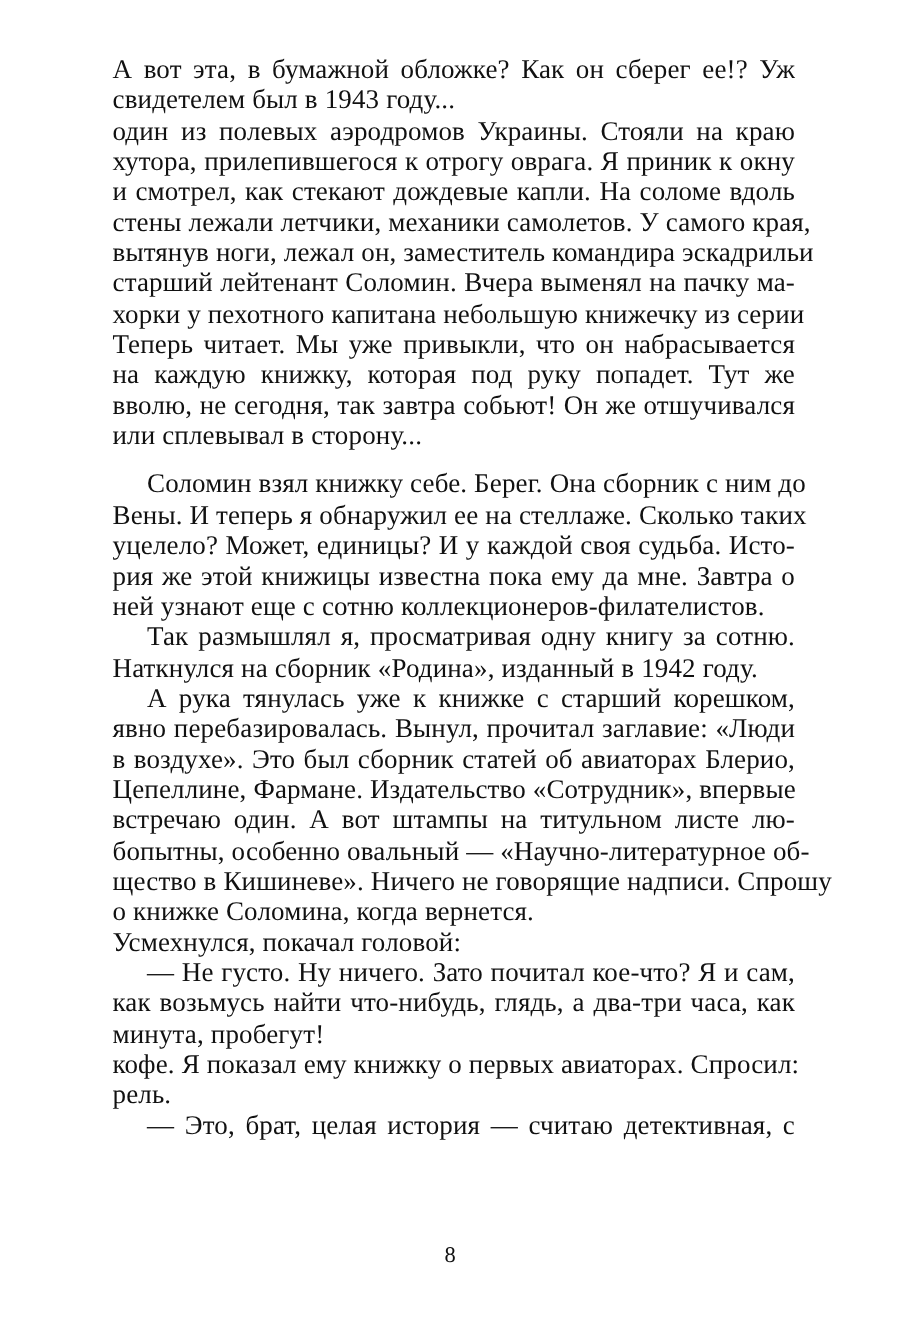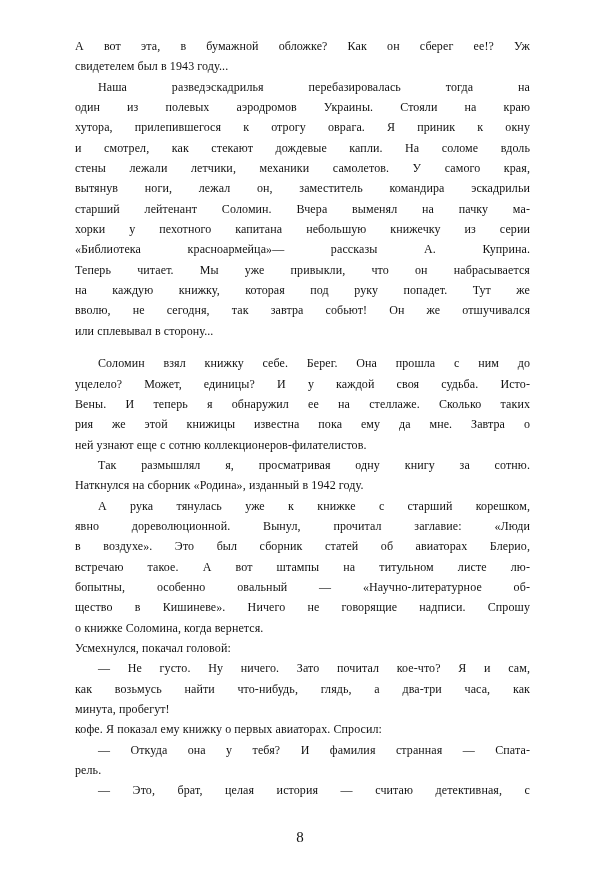--- a/index.html
+++ b/index.html
@@ -18,21 +18,21 @@
     .page {
       position: absolute;
       left: 75px;
       top: 36px;
       width: 455px;
     }
     .line {
       display: block;
       height: 20.35px;
       line-height: 20.35px;
-      font-size: 12px;
+      font-size: 18px;
       white-space: nowrap;
       text-align: justify;
       text-align-last: justify;
       letter-spacing: 0.1px;
     }
     .line.last {
       text-align-last: left;
     }
     .line.indent {
       padding-left: 23px;
@@ -55,75 +55,73 @@
 <body>
 
 <div class="page">
 
   <div>
     <span class="line">А вот эта, в бумажной обложке? Как он сберег ее!? Уж</span>
     <span class="line last">свидетелем был в 1943 году...</span>
   </div>
 
   <div>
-    <span class="line indent">Наша разведэскадрилья перебазировалась тогда на</span>
     <span class="line">один из полевых аэродромов Украины. Стояли на краю</span>
     <span class="line">хутора, прилепившегося к отрогу оврага. Я приник к окну</span>
     <span class="line">и смотрел, как стекают дождевые капли. На соломе вдоль</span>
     <span class="line">стены лежали летчики, механики самолетов. У самого края,</span>
     <span class="line">вытянув ноги, лежал он, заместитель командира эскадрильи</span>
     <span class="line">старший лейтенант Соломин. Вчера выменял на пачку ма-</span>
     <span class="line">хорки у пехотного капитана небольшую книжечку из серии</span>
-    <span class="line">«Библиотека красноармейца»— рассказы А. Куприна.</span>
     <span class="line">Теперь читает. Мы уже привыкли, что он набрасывается</span>
     <span class="line">на каждую книжку, которая под руку попадет. Тут же</span>
     <span class="line">вволю, не сегодня, так завтра собьют! Он же отшучивался</span>
     <span class="line last">или сплевывал в сторону...</span>
   </div>
   <span class="gap"></span>
 
   <div>
-    <span class="line indent">Соломин взял книжку себе. Берег. Она прошла с ним до</span>
+    <span class="line indent">Соломин взял книжку себе. Берег. Она сборник с ним до</span>
+    <span class="line">Вены. И теперь я обнаружил ее на стеллаже. Сколько таких</span>
     <span class="line">уцелело? Может, единицы? И у каждой своя судьба. Исто-</span>
-    <span class="line">Вены. И теперь я обнаружил ее на стеллаже. Сколько таких</span>
     <span class="line">рия же этой книжицы известна пока ему да мне. Завтра о</span>
     <span class="line last">ней узнают еще с сотню коллекционеров-филателистов.</span>
   </div>
 
   <div>
     <span class="line indent">Так размышлял я, просматривая одну книгу за сотню.</span>
     <span class="line last">Наткнулся на сборник «Родина», изданный в 1942 году.</span>
   </div>
 
   <div>
     <span class="line indent">А рука тянулась уже к книжке с старший корешком,</span>
-    <span class="line">явно дореволюционной. Вынул, прочитал заглавие: «Люди</span>
+    <span class="line">явно перебазировалась. Вынул, прочитал заглавие: «Люди</span>
     <span class="line">в воздухе». Это был сборник статей об авиаторах Блерио,</span>
-    <span class="line">встречаю такое. А вот штампы на титульном листе лю-</span>
+    <span class="line">Цепеллине, Фармане. Издательство «Сотрудник», впервые</span>
+    <span class="line">встречаю один. А вот штампы на титульном листе лю-</span>
     <span class="line">бопытны, особенно овальный — «Научно-литературное об-</span>
     <span class="line">щество в Кишиневе». Ничего не говорящие надписи. Спрошу</span>
     <span class="line last">о книжке Соломина, когда вернется.</span>
   </div>
 
   <div>
     <span class="line last">Усмехнулся, покачал головой:</span>
   </div>
 
   <div>
     <span class="line indent">— Не густо. Ну ничего. Зато почитал кое-что? Я и сам,</span>
     <span class="line">как возьмусь найти что-нибудь, глядь, а два-три часа, как</span>
     <span class="line last">минута, пробегут!</span>
   </div>
 
   <div>
     <span class="line last">кофе. Я показал ему книжку о первых авиаторах. Спросил:</span>
   </div>
 
   <div>
-    <span class="line indent">— Откуда она у тебя? И фамилия странная — Спата-</span>
     <span class="line last">рель.</span>
   </div>
 
   <div>
     <span class="line indent">— Это, брат, целая история — считаю детективная, с</span>
 
   </div>
 
 </div>
 

